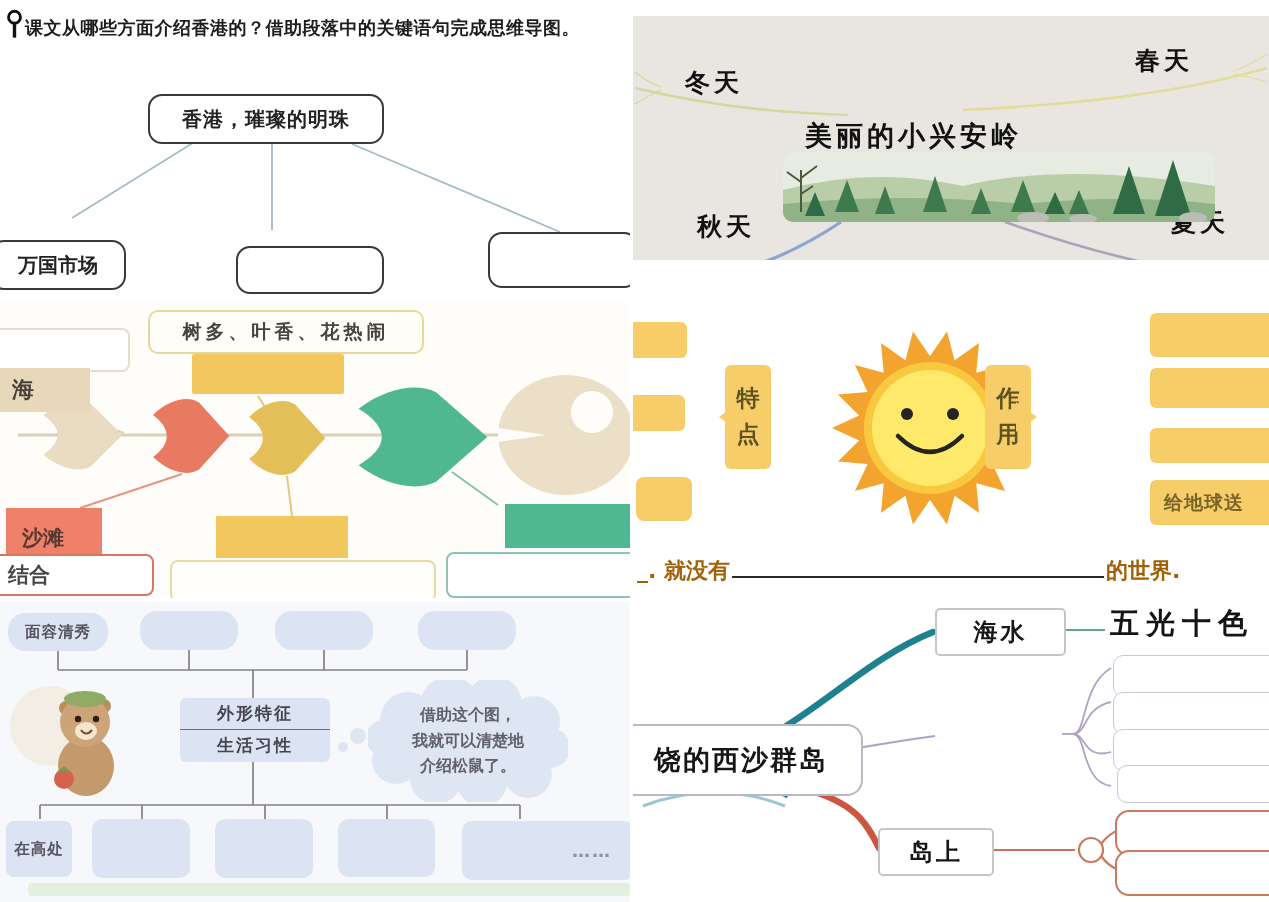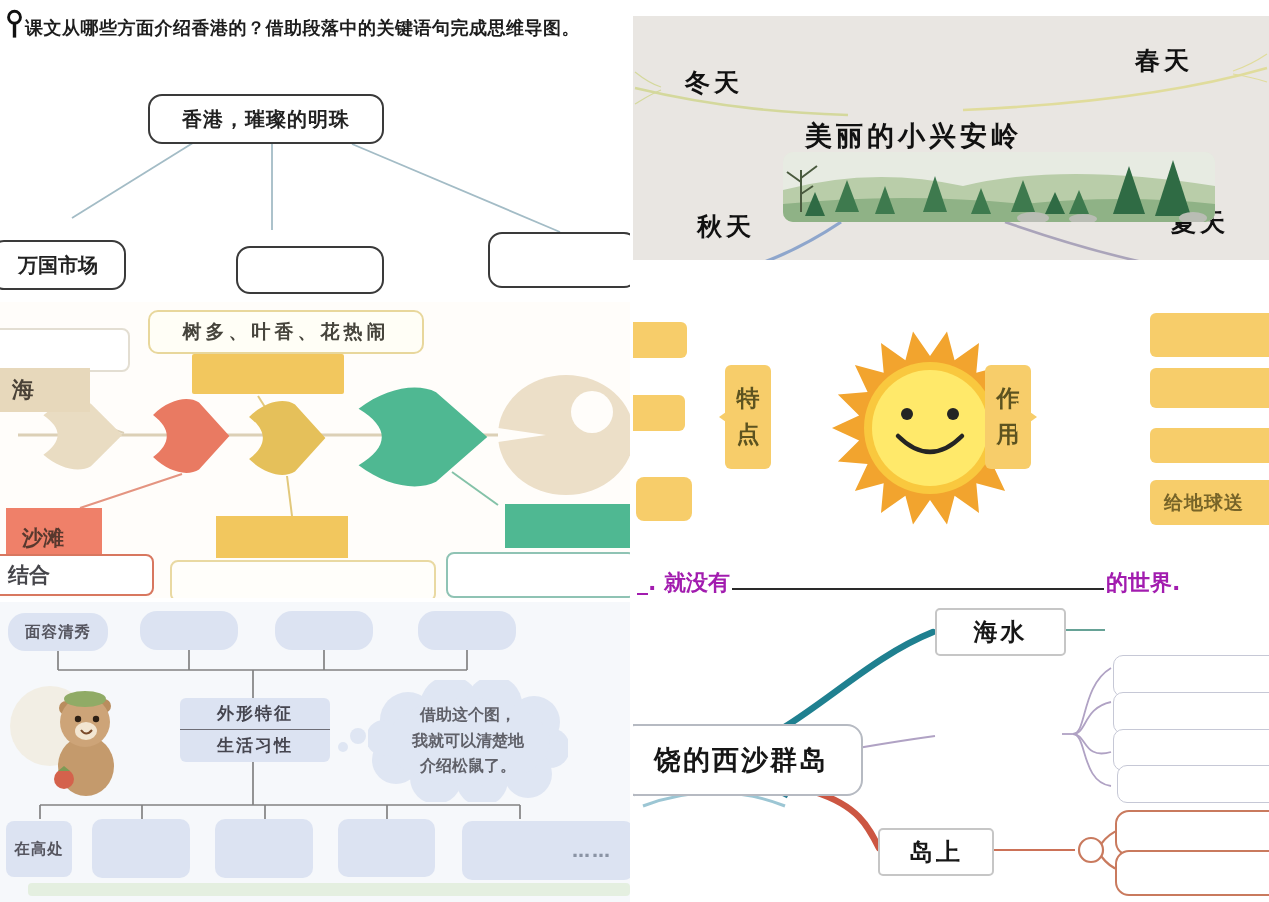--- a/index.html
+++ b/index.html
@@ -60,21 +60,21 @@
   .mr-tedian::before{content:"";position:absolute;left:-21px;top:37px;border:15px solid transparent;
              border-right:21px solid var(--sunYellow);}
   .mr-zuoyong{left:352px;top:69px;width:46px;height:104px;}
   .mr-zuoyong::after{content:"";position:absolute;right:-21px;top:37px;border:15px solid transparent;
              border-left:21px solid var(--sunYellow);}
   .mr-r1{left:517px;top:17px;width:130px;height:44px;}
   .mr-r2{left:517px;top:72px;width:130px;height:40px;}
   .mr-r3{left:517px;top:132px;width:130px;height:35px;}
   .mr-r4{left:517px;top:184px;width:130px;height:45px;display:flex;align-items:center;
          padding-left:14px;box-sizing:border-box;font-size:19px;font-weight:bold;color:#776428;letter-spacing:1px;}
-  .mr-fill{left:4px;top:272px;width:630px;font-size:22px;font-weight:bold;color:#a21caf;white-space:nowrap;}
+  .mr-fill{left:4px;top:260px;width:630px;font-size:22px;font-weight:bold;color:#a16207;white-space:nowrap;}
   .fill-blank{display:inline-block;width:372px;border-bottom:2.5px solid #2a2a2a;height:20px;
               vertical-align:baseline;margin:0 2px;}
 
   
   .q-bl{left:0;top:602px;width:630px;height:300px;background:var(--blBg);}
   .peri{background:var(--periwinkle);border-radius:17px;display:flex;align-items:center;justify-content:center;
         font-size:15.5px;color:#55555f;font-weight:bold;letter-spacing:1px;}
   .bl-t1{left:8px;top:11px;width:100px;height:38px;}
   .bl-t2{left:140px;top:9px;width:98px;height:39px;}
   .bl-t3{left:275px;top:9px;width:98px;height:39px;}
@@ -342,16 +342,17 @@
       </g>
     </svg>
     <div class="abs pbox br-p1"></div>
     <div class="abs pbox br-p2"></div>
     <div class="abs pbox br-p3"></div>
     <div class="abs pbox br-p4"></div>
     <div class="abs rbox br-r1"></div>
     <div class="abs rbox br-r2"></div>
     <div class="abs br-root">饶的西沙群岛</div>
     <div class="abs wbox br-seawater">海水</div>
+    <div class="abs br-colorful">五光十色</div>
     <div class="abs wbox br-island">岛上</div>
   </section>
 
 </div>
 
 </body></html>

